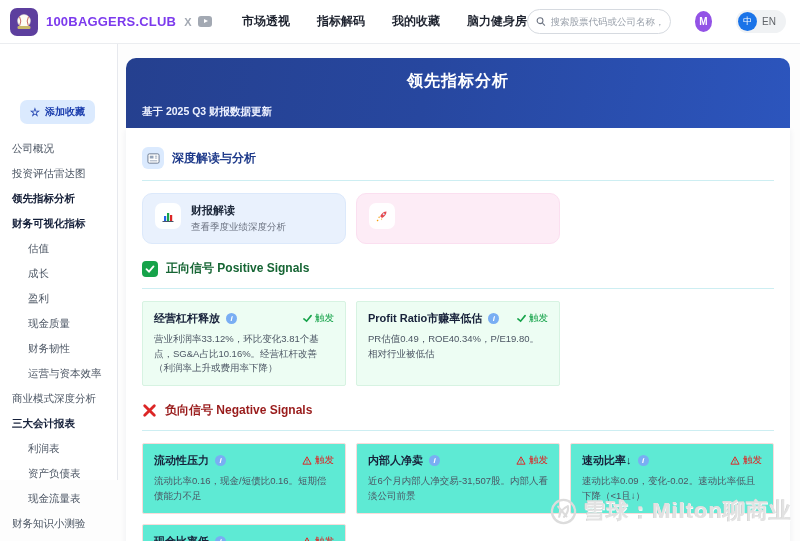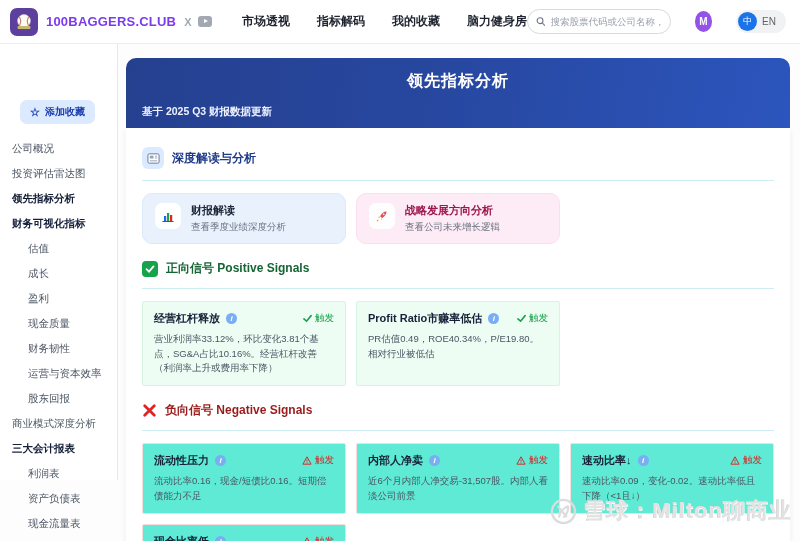--- a/index.html
+++ b/index.html
@@ -145,21 +145,20 @@
     <div class="side-item">公司概况</div>
     <div class="side-item">投资评估雷达图</div>
     <div class="side-item active">领先指标分析</div>
     <div class="side-item bold">财务可视化指标</div>
     <div class="side-item indent">估值</div>
     <div class="side-item indent">成长</div>
     <div class="side-item indent">盈利</div>
     <div class="side-item indent">现金质量</div>
     <div class="side-item indent">财务韧性</div>
     <div class="side-item indent">运营与资本效率</div>
-    <div class="side-item indent">股东回报</div>
     <div class="side-item">商业模式深度分析</div>
     <div class="side-item bold">三大会计报表</div>
     <div class="side-item indent">利润表</div>
     <div class="side-item indent">资产负债表</div>
     <div class="side-item indent">现金流量表</div>
     <div class="side-item">财务知识小测验</div>
   </div>
 </div>
 
 <div class="main">
@@ -201,24 +200,20 @@
       <div class="link-card pink">
         <span class="link-icon">
           <svg width="14" height="14" viewBox="0 0 14 14">
             <path d="M11.5 2.5 C9 2.5 6.5 4.5 5.2 7.2 L7 9 C9.7 7.7 11.5 5 11.5 2.5 Z" fill="#e5484d"></path>
             <circle cx="8.7" cy="5.3" r="1" fill="#dbeafe"></circle>
             <path d="M5 7.5 L3 8 L4.3 9.2 Z" fill="#f59e0b"></path>
             <path d="M6.6 9.2 L6 11.2 L7.4 10 Z" fill="#f59e0b"></path>
             <line x1="3.2" y1="10.8" x2="2" y2="12" stroke="#f59e0b" stroke-width="1.1"></line>
           </svg>
         </span>
-        <div>
-          <div class="link-title pink-t">战略发展方向分析</div>
-          <div class="link-sub">查看公司未来增长逻辑</div>
-        </div>
       </div>
     </div>
 
     <div class="sec-head">
       <span class="check-box">
         <svg width="10" height="10" viewBox="0 0 10 10">
           <polyline points="1.5,5.2 4,7.6 8.5,2.4" fill="none" stroke="#fff" stroke-width="1.8" stroke-linecap="round"></polyline>
         </svg>
       </span>
       <span class="sec-title green">正向信号 Positive Signals</span>

